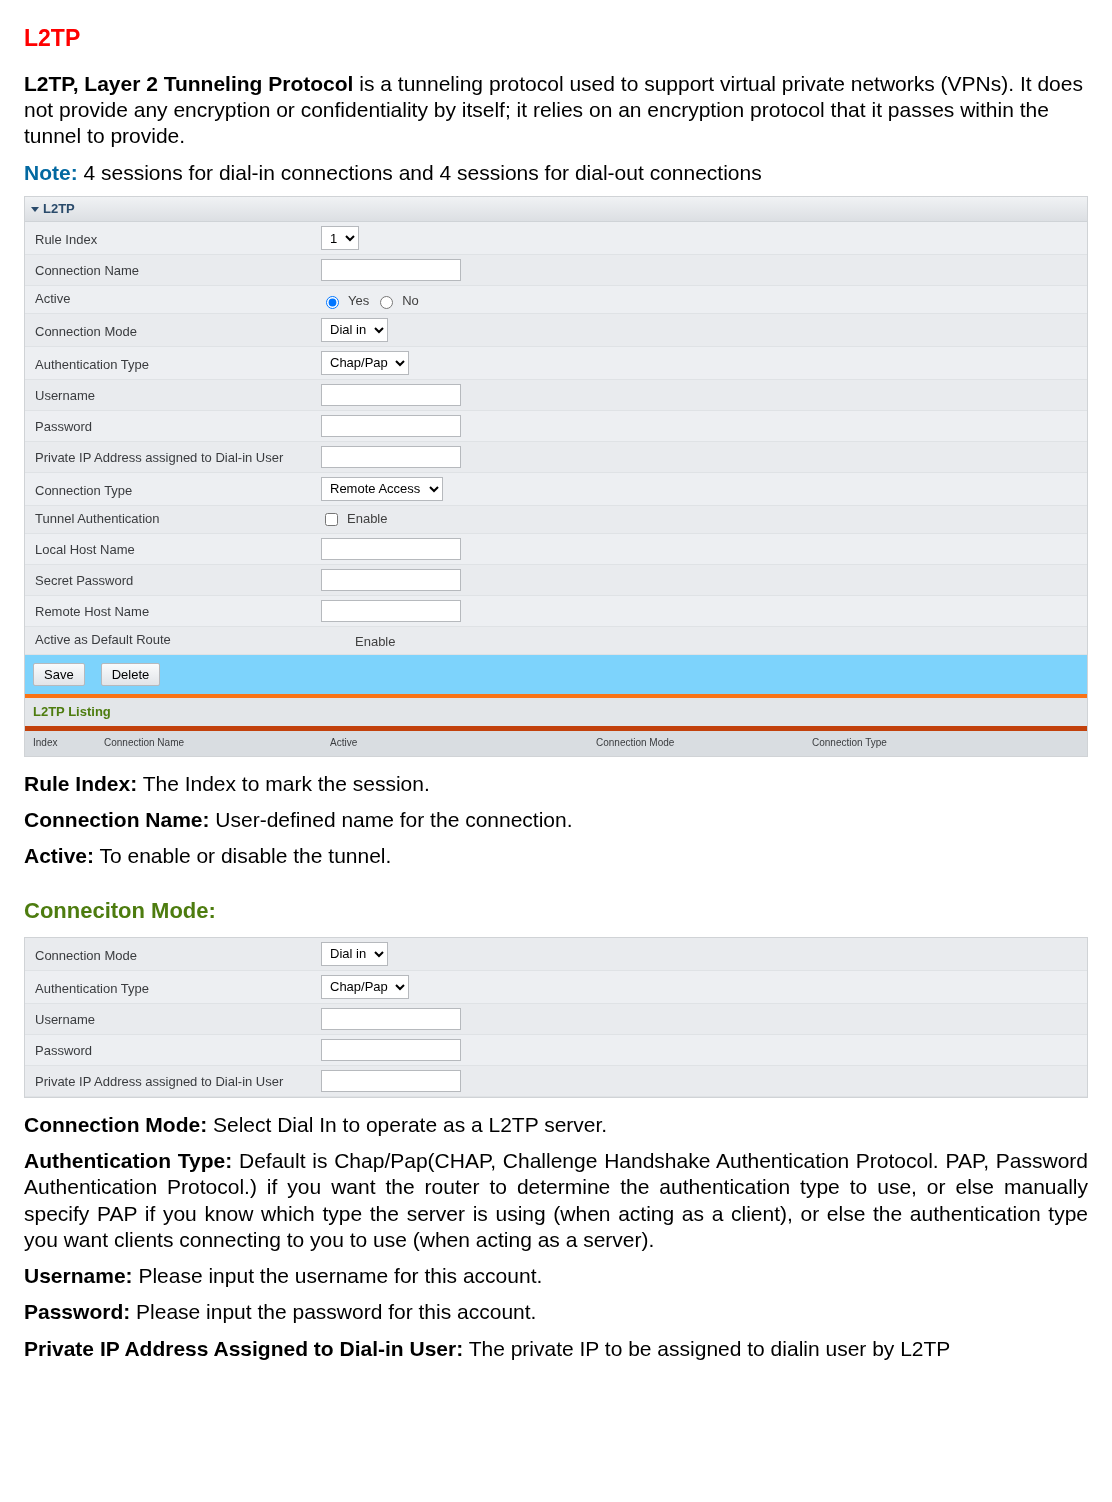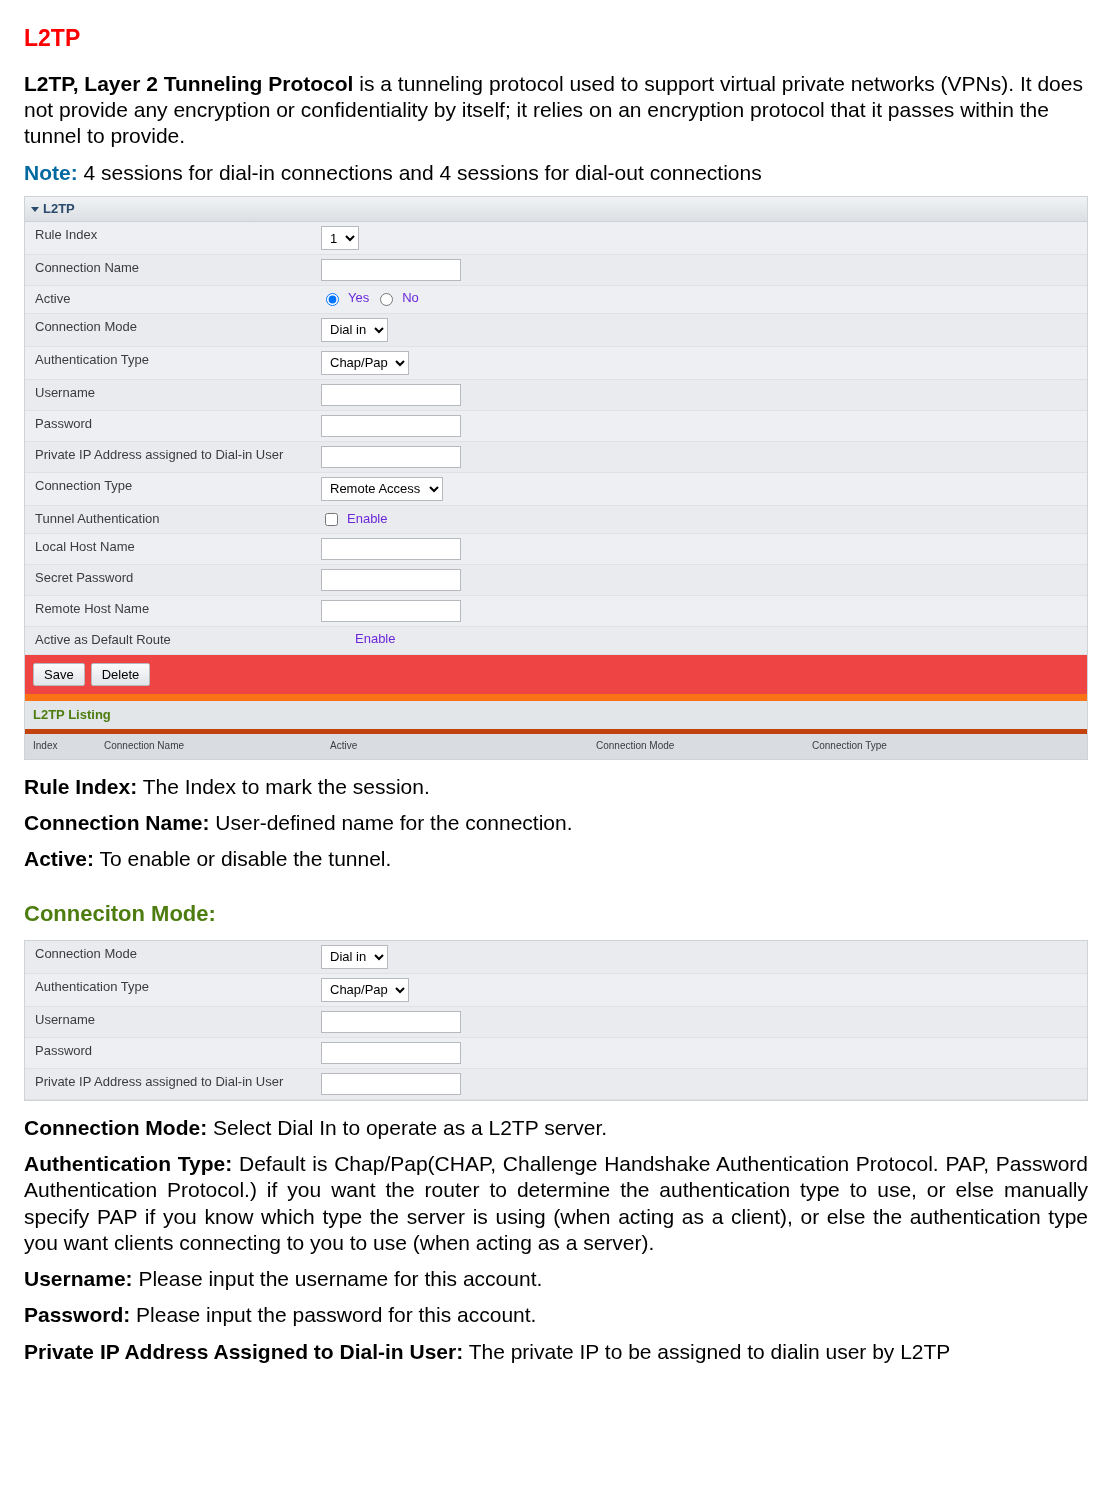--- a/index.html
+++ b/index.html
@@ -49,21 +49,21 @@
     display: inline-block;
     width: 0; height: 0;
     border-top: 5px solid #2a4b6b;
     border-left: 4px solid transparent;
     border-right: 4px solid transparent;
     margin-right: 4px;
     transform: translateY(-1px);
   }
   .form-row {
     display: flex;
-    align-items: flex-start;
+    align-items: flex-end;
     border-bottom: 1px solid #dfe2e5;
     background: #e9ebee;
   }
   .form-row:nth-child(even){ background:#edeff2; }
   .form-label {
     width: 270px;
     min-width: 270px;
     padding: 6px 10px;
     font-size: 13px;
     color: #3a3c3f;
@@ -88,24 +88,24 @@
   .panel .btn {
     background: linear-gradient(#fafbfc,#e1e4e8);
     border: 1px solid #b6b9bd;
     padding: 3px 10px;
     font-size: 13px;
     cursor: pointer;
     border-radius: 2px;
   }
   .btn-row {
     padding: 8px;
-    background: #ef4444;
-    border-bottom: 7px solid #f97316;
+    background: #7dd3fc;
+    border-bottom: 4px solid #f97316;
     display: flex;
-    gap: 6px;
+    gap: 16px;
   }
   .listing-title {
     font-weight: bold;
     font-size: 13px;
     padding: 6px 8px;
     background: #e3e6e9;
     color: #4d7c0f;
     border-bottom: 5px solid #c2410c;
   }
   .listing-head {
@@ -113,21 +113,21 @@
     background: #d9dde1;
     font-size: 10px;
     color: #3a3c3f;
   }
   .listing-head > div { padding: 6px 8px; }
   .col-idx { width: 55px; }
   .col-name { width: 210px; }
   .col-active { width: 250px; }
   .col-mode { width: 200px; }
   .col-type { flex: 1; }
-  .radio-label { font-size: 13px; color:#6d28d9; }
+  .radio-label { font-size: 13px; color:#404040; }
 </style>
 </head>
 <body>
 
 <div class="heading-red">L2TP</div>
 
 <p>
   <span class="bold">L2TP, Layer 2 Tunneling Protocol</span><span> is a tunneling protocol used to support virtual private networks (VPNs). It does not provide any encryption or confidentiality by itself; it relies on an encryption protocol that it passes within the tunnel to provide.</span>
 </p>
 

